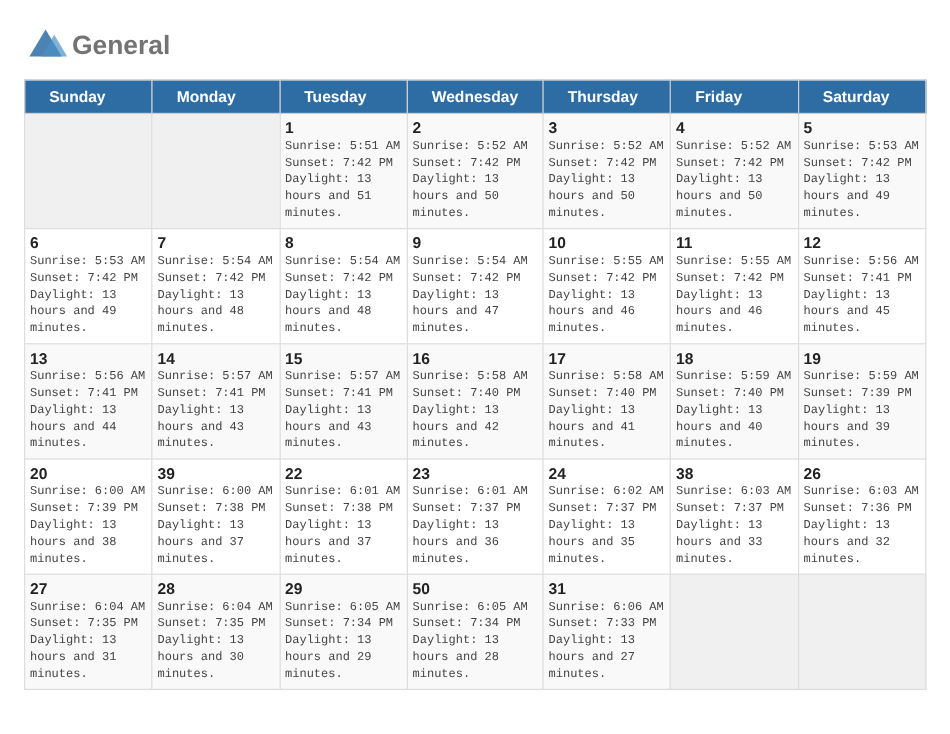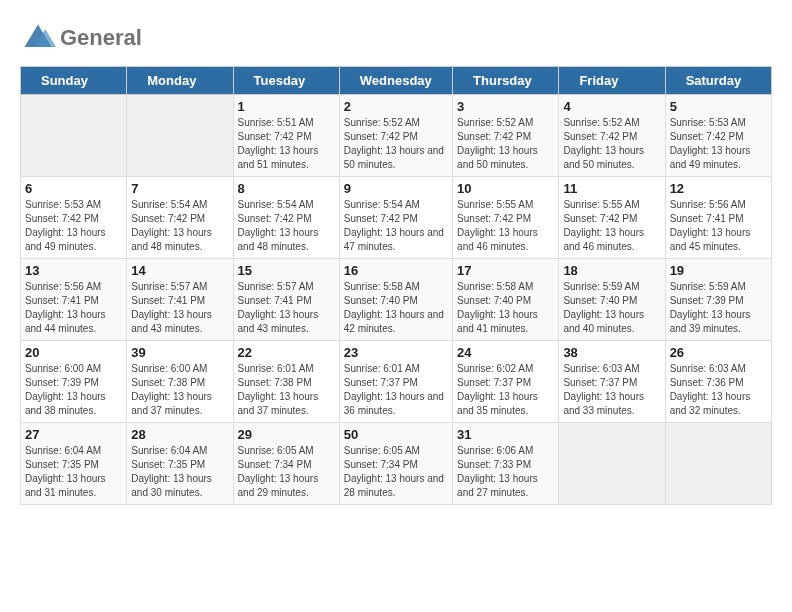--- a/index.html
+++ b/index.html
@@ -79,20 +79,21 @@
       font-size: 13px;
       font-weight: bold;
       color: #222;
       display: block;
       margin-bottom: 2px;
     }
     .day-info {
       font-size: 10px;
       color: #444;
       line-height: 1.4;
+      font-family: Liberation Mono, monospace;
     }
     .empty-cell {
       background: #f0f0f0 !important;
     }
   </style>
 </head>
 <body>
 
 <div class="header">
   <div class="logo">

